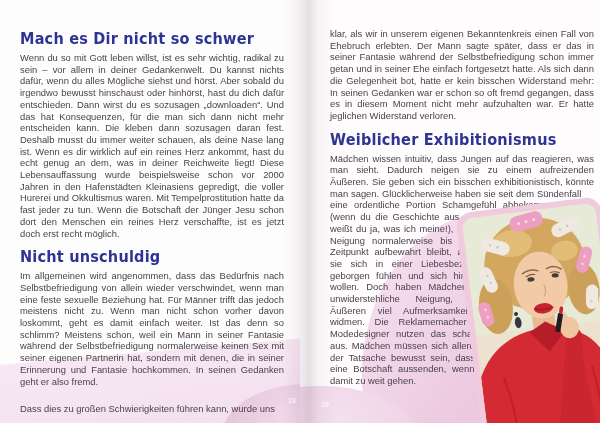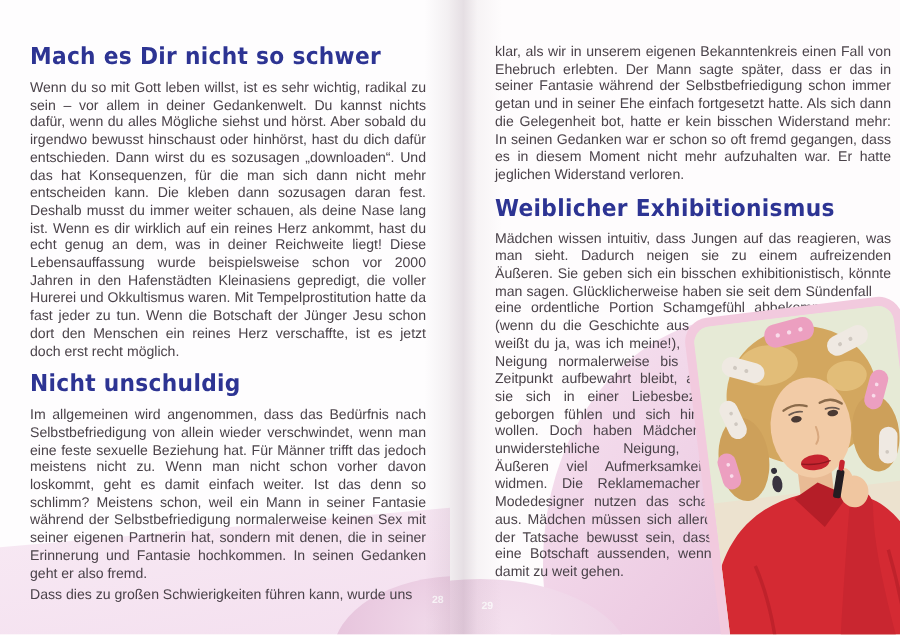--- a/index.html
+++ b/index.html
@@ -32,21 +32,21 @@
 
   
   .content-left{position:absolute;left:20px;top:30px;width:264px;z-index:5;}
   .content-right{position:absolute;left:30px;top:28px;width:264px;z-index:5;}
   .heading{font-family:"DejaVu Sans",sans-serif;font-weight:800;
            color:#2d3493;font-size:14.5px;letter-spacing:0.2px;margin:0 0 6px 0;
            transform:scale(1,1.08);transform-origin:left top;}
   .heading.mid{margin-top:9px;}
   .bodytext{font-size:9.4px;line-height:11.7px;text-align:justify;
             color:#4a4249;margin:0;}
-  .bodytext + .bodytext{margin-top:3px;}
+  .bodytext + .bodytext{margin-top:16px;}
   .page-num{position:absolute;font-size:7px;font-weight:bold;
             color:rgba(255,255,255,0.85);z-index:6;}
   .page-num.left{left:288px;top:397px;}
   .page-num.right{left:21px;top:401px;}
 
   
   .photo-spacer{float:right;width:98px;height:240px;margin-left:4px;
                 shape-outside:polygon(100% 0%,100% 100%,0% 100%,0% 42%,100% 19%);
                 shape-margin:5px;}
   .photo-frame{position:absolute;right:-16px;top:204px;width:134px;height:244px;

